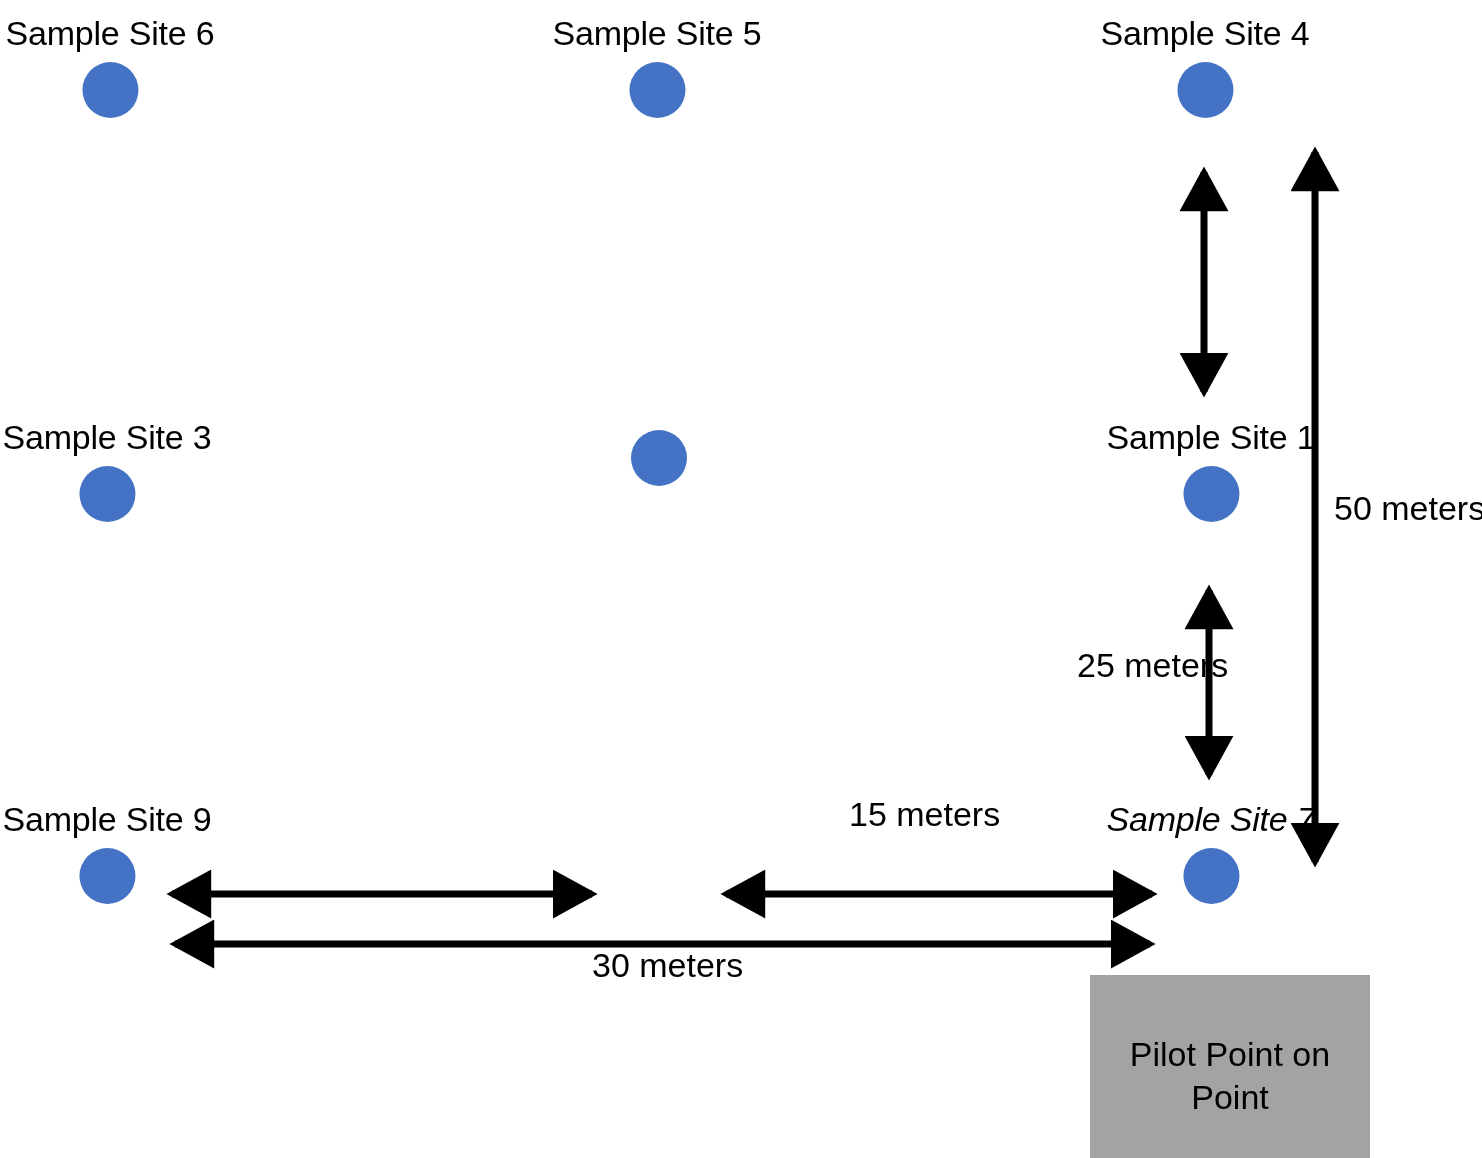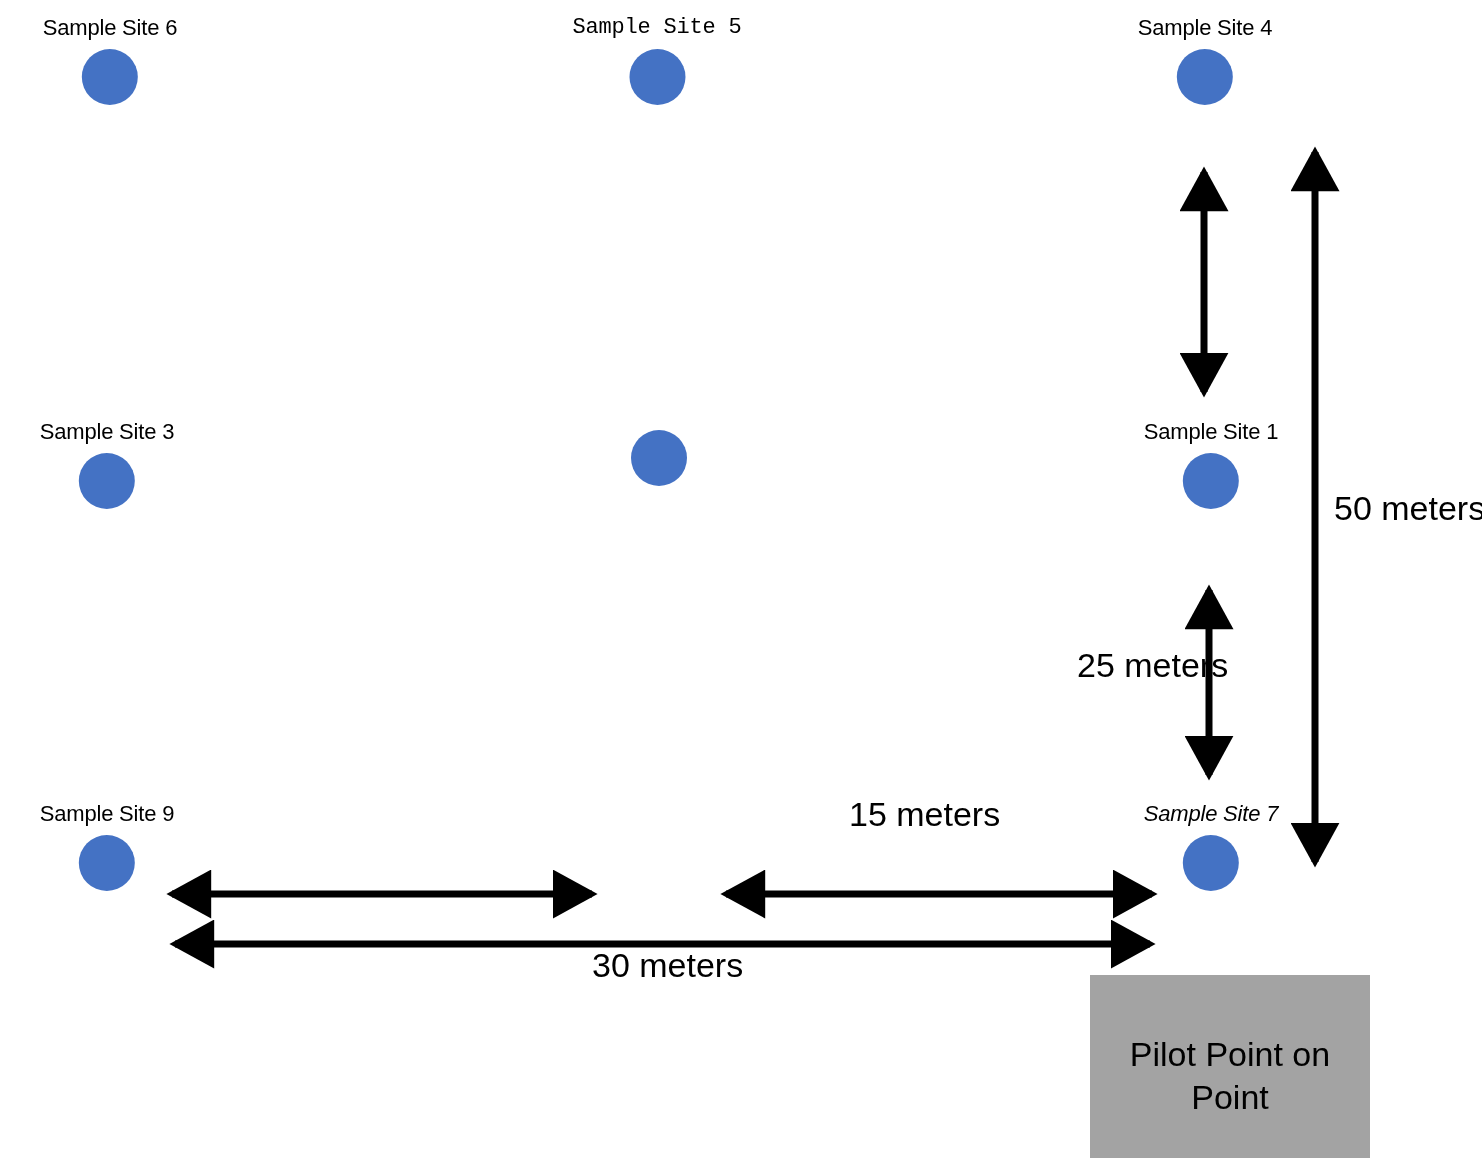--- a/index.html
+++ b/index.html
@@ -15,21 +15,21 @@
     font-family: "Liberation Sans", sans-serif;
     overflow: hidden;
   }
   .site-node {
     position: absolute;
     transform: translate(-50%, 0);
     text-align: center;
     white-space: nowrap;
   }
   .site-label {
-    font-size: 22px;
+    font-size: 34px;
     color: #000000;
     line-height: 1.05;
     letter-spacing: -0.2px;
   }
   .site-dot {
     width: 56px;
     height: 56px;
     border-radius: 50%;
     margin: 10px auto 0 auto;
   }
@@ -99,21 +99,21 @@
     <g>
       <line x1="175" y1="944" x2="1150" y2="944" stroke="#000000" stroke-width="7" marker-start="url(#arrTail)" marker-end="url(#arrHead)"></line>
     </g>
   </svg>
 
   <div class="site-node" style="left:110px; top:16px;">
     <div class="site-label">Sample Site 6</div>
     <div class="site-dot" style="background:#4472C4;"></div>
   </div>
 
-  <div class="site-node" style="left:657px; top:16px;font-family:Liberation Mono, monospace;">
+  <div class="site-node" style="left:657px; top:16px;">
     <div class="site-label">Sample Site 5</div>
     <div class="site-dot" style="background:#4472C4;"></div>
   </div>
 
   <div class="site-node" style="left:1205px; top:16px;">
     <div class="site-label">Sample Site 4</div>
     <div class="site-dot" style="background:#4472C4;"></div>
   </div>
 
   <div class="site-node" style="left:107px; top:420px;">

